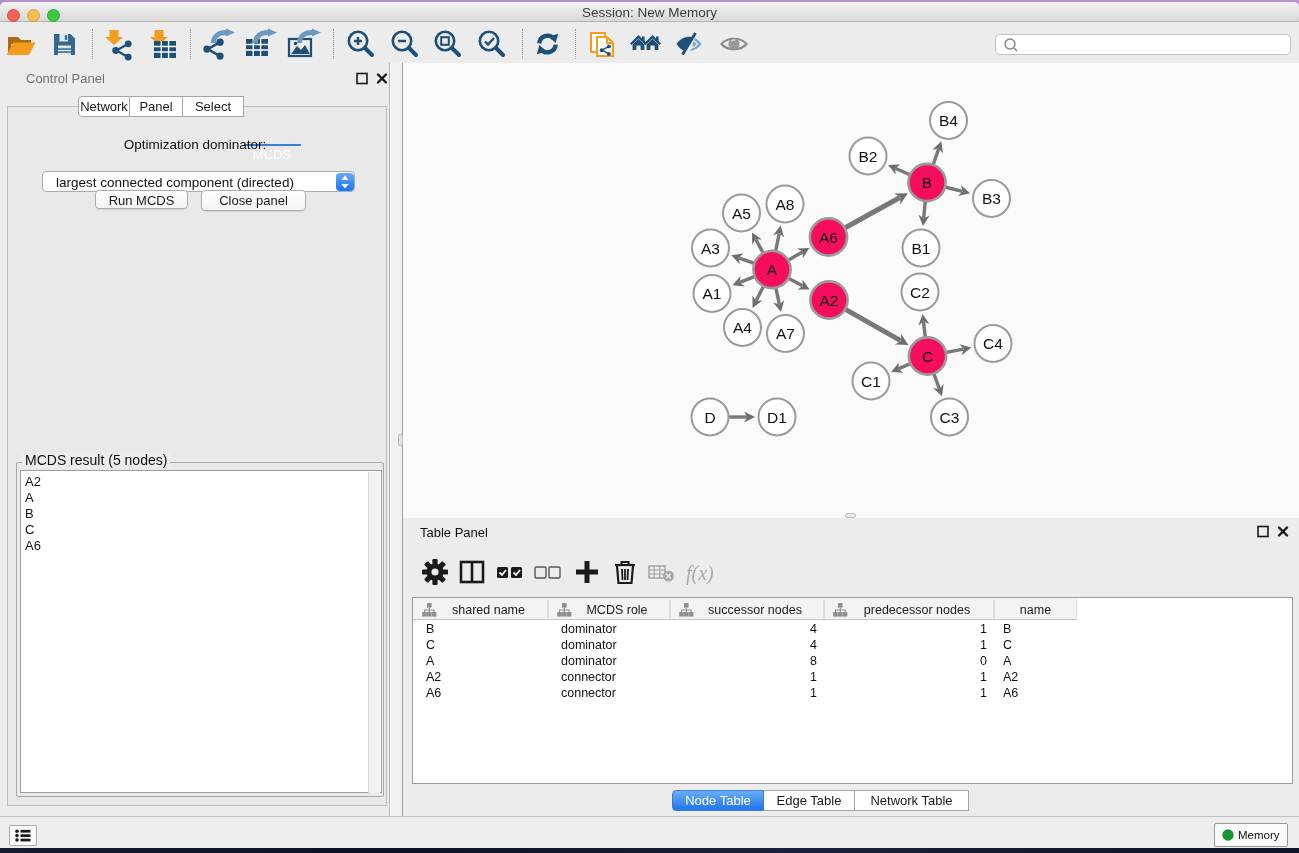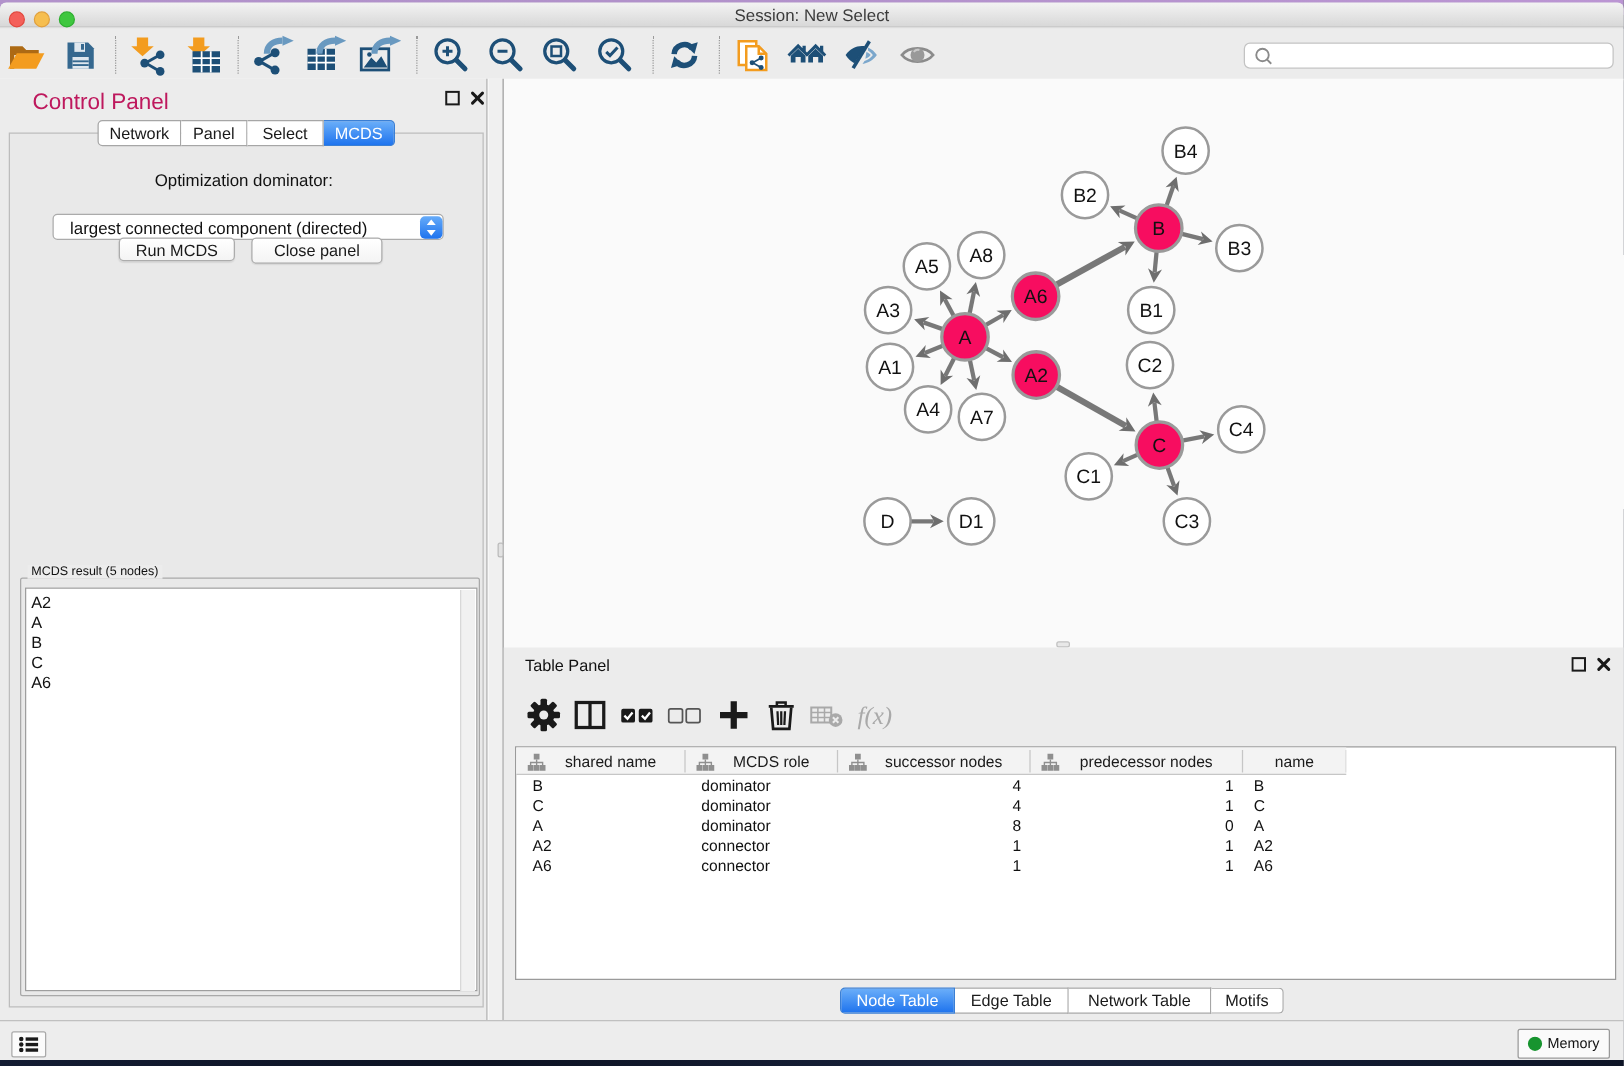--- a/index.html
+++ b/index.html
@@ -18,35 +18,35 @@
 #cpanel { position:absolute; left:0; top:61px; width:390px; height:753px; background:#ececec; border-right:1px solid #b4b4b4; }
 #cpdivider { position:absolute; left:391px; top:61px; width:12px; height:753px; background:#f0f0f0; border-right:1px solid #9f9f9f; }
 #statusbar { position:absolute; left:0; top:814px; width:1299px; height:32px; background:#ededed; border-top:1px solid #c0c0c0;text-align:right; }
 #netwin { position:absolute; left:404px; top:61px; width:895px; height:450px; border:1px solid #8f8f8f; background:#fff; }
 #nettitle { position:absolute; left:0; top:0; width:893px; height:22px; background:linear-gradient(#ededed,#d6d6d6); border-bottom:1px solid #b0b0b0; }
 #tablepanel { position:absolute; left:403px; top:516px; width:896px; height:298px; background:#ececec; }
 #datatable { position:absolute; left:9px; top:79px; width:881px; height:187px; background:#fff; border:1px solid #9a9a9a; }
 .tabseg { position:absolute; display:flex; height:21px; }
 .tabseg div { border:1px solid #a6a6a6; border-left:none; background:#fff; color:#1a1a1a; font-size:13px; text-align:center; line-height:19px; }
 .tabseg div:first-child { border-left:1px solid #a6a6a6; border-radius:4px 0 0 4px; }
-.tabseg div:last-child { border-radius:0 4px 4px 0; }
+.tabseg div:last-child { border-radius:0 4px 4px 0;margin-top:48px; }
 .tabseg div.sel { background:linear-gradient(#6aaef9,#1f74ee); color:#fff; border-color:#3a7fd5; }
 .btn { position:absolute; background:linear-gradient(#ffffff,#f4f4f4); border:1px solid #acacac; border-radius:4px; font-size:13px; color:#1a1a1a; text-align:center; box-shadow:0 1px 1px rgba(0,0,0,0.08); }
 text { font-family:"Liberation Sans", sans-serif; }
 </style>
 </head>
 <body>
 <div id="root">
   <div id="desktop-top"></div>
   <div id="app">
     <div id="titlebar">
       <div class="tl" style="left:6.5px; background:#f4605a; border:0.5px solid #e1493f;"></div>
       <div class="tl" style="left:26.5px; background:#f6be4f; border:0.5px solid #e0a03e;"></div>
       <div class="tl" style="left:46.5px; background:#3fc73f; border:0.5px solid #2fae31;"></div>
-      <div class="t">Session: New Select</div>
+      <div class="t">Session: New Memory</div>
     </div>
     <div id="toolbar">
       <div class="tsep" style="left:92px"></div>
       <div class="tsep" style="left:190px"></div>
       <div class="tsep" style="left:333px"></div>
       <div class="tsep" style="left:522px"></div>
       <div class="tsep" style="left:575px"></div>
       <svg width="770" height="42" style="position:absolute;left:0;top:0">
           <g transform="translate(0,5)">
             <g transform="translate(4,0)">
@@ -220,49 +220,49 @@
       <div id="search">
           <svg width="18" height="18" style="position:absolute;left:6px;top:1px">
             <circle cx="8" cy="8" r="5" fill="none" stroke="#8a8a8a" stroke-width="1.5"></circle>
             <line x1="11.5" y1="11.5" x2="15" y2="15" stroke="#8a8a8a" stroke-width="1.5"></line>
           </svg>
         </div>
     </div>
     <div id="mainbg"></div>
     <div id="cpanel">
 
-<div style="position:absolute;left:26px;top:8px;font-size:18px;color:#be185d">Control Panel</div>
+<div style="position:absolute;left:26px;top:8px;font-size:13px;color:#737373">Control Panel</div>
 <svg width="34" height="14" style="position:absolute;left:356px;top:9px">
 <rect x="1" y="1.5" width="10" height="10" fill="none" stroke="#1a1a1a" stroke-width="1.6"></rect>
 <g stroke="#1a1a1a" stroke-width="2.4" stroke-linecap="round">
             <line x1="22" y1="2.5" x2="30" y2="10.5"></line>
             <line x1="30" y1="2.5" x2="22" y2="10.5"></line>
           </g>
 </svg>
 <div style="position:absolute;left:7px;top:43px;width:380px;height:700px;border:1px solid #bdbdbd;background:#e9e9e9"></div>
 <div class="tabseg" style="left:78px;top:33px">
-  <div style="width:67px">Network</div>
+  <div style="width:52px">Network</div>
   <div style="width:53px">Panel</div>
   <div style="width:61px">Select</div>
   <div class="sel" style="width:57px">MCDS</div>
 </div>
 <div style="position:absolute;left:0;top:74px;width:390px;text-align:center;font-size:13.5px;color:#111">Optimization dominator:</div>
 <div style="position:absolute;left:42px;top:108px;width:313px;height:21px;background:#fff;border:1px solid #ababab;border-radius:4px">
   <span style="position:absolute;left:13px;top:2.5px;font-size:13.5px;color:#111">largest connected component (directed)</span>
   <div style="position:absolute;right:0.5px;top:0.5px;width:18px;height:18px;background:linear-gradient(#66abf9,#1e73ee);border-radius:4px">
     <svg width="18" height="18">
               <path d="M9 2.5 L12.6 7 H5.4 z" fill="#fff"></path>
               <path d="M9 15.5 L5.4 11 H12.6 z" fill="#fff"></path>
             </svg>
   </div>
 </div>
 <div class="btn" style="left:95px;top:127px;width:93px;height:19px;line-height:19px">Run MCDS</div>
 <div class="btn" style="left:201px;top:127px;width:105px;height:21px;line-height:19px">Close panel</div>
 <div style="position:absolute;left:16px;top:399px;width:368px;height:335px;border:1px solid #a9a9a9;border-radius:2px"></div>
-<div style="position:absolute;left:22px;top:389px;padding:0 3px;background:#ececec;font-size:10px;color:#111">MCDS result (5 nodes)</div>
+<div style="position:absolute;left:22px;top:389px;padding:0 3px;background:#ececec;font-size:14px;color:#111">MCDS result (5 nodes)</div>
 <div style="position:absolute;left:20px;top:407px;width:362px;height:323px;background:#fff;border:1px solid #9e9e9e">
   <div style="position:absolute;right:1px;top:1px;width:12px;height:321px;background:#f1f1f1;border-left:1px solid #d8d8d8"></div>
   <div style="position:absolute;left:4px;top:3px;font-size:13px;line-height:16px;color:#111">A2<br>A<br>B<br>C<br>A6</div>
 </div>
 
     </div>
     <div id="cpdivider">
         <div style="position:absolute;left:7px;top:371px;width:5px;height:12px;background:#e2e2e2;border:1px solid #bbb;border-radius:2px"></div>
       </div>
     <svg width="893" height="425" style="position:absolute;left:405px;top:84px" font-family="Liberation Sans, sans-serif">

